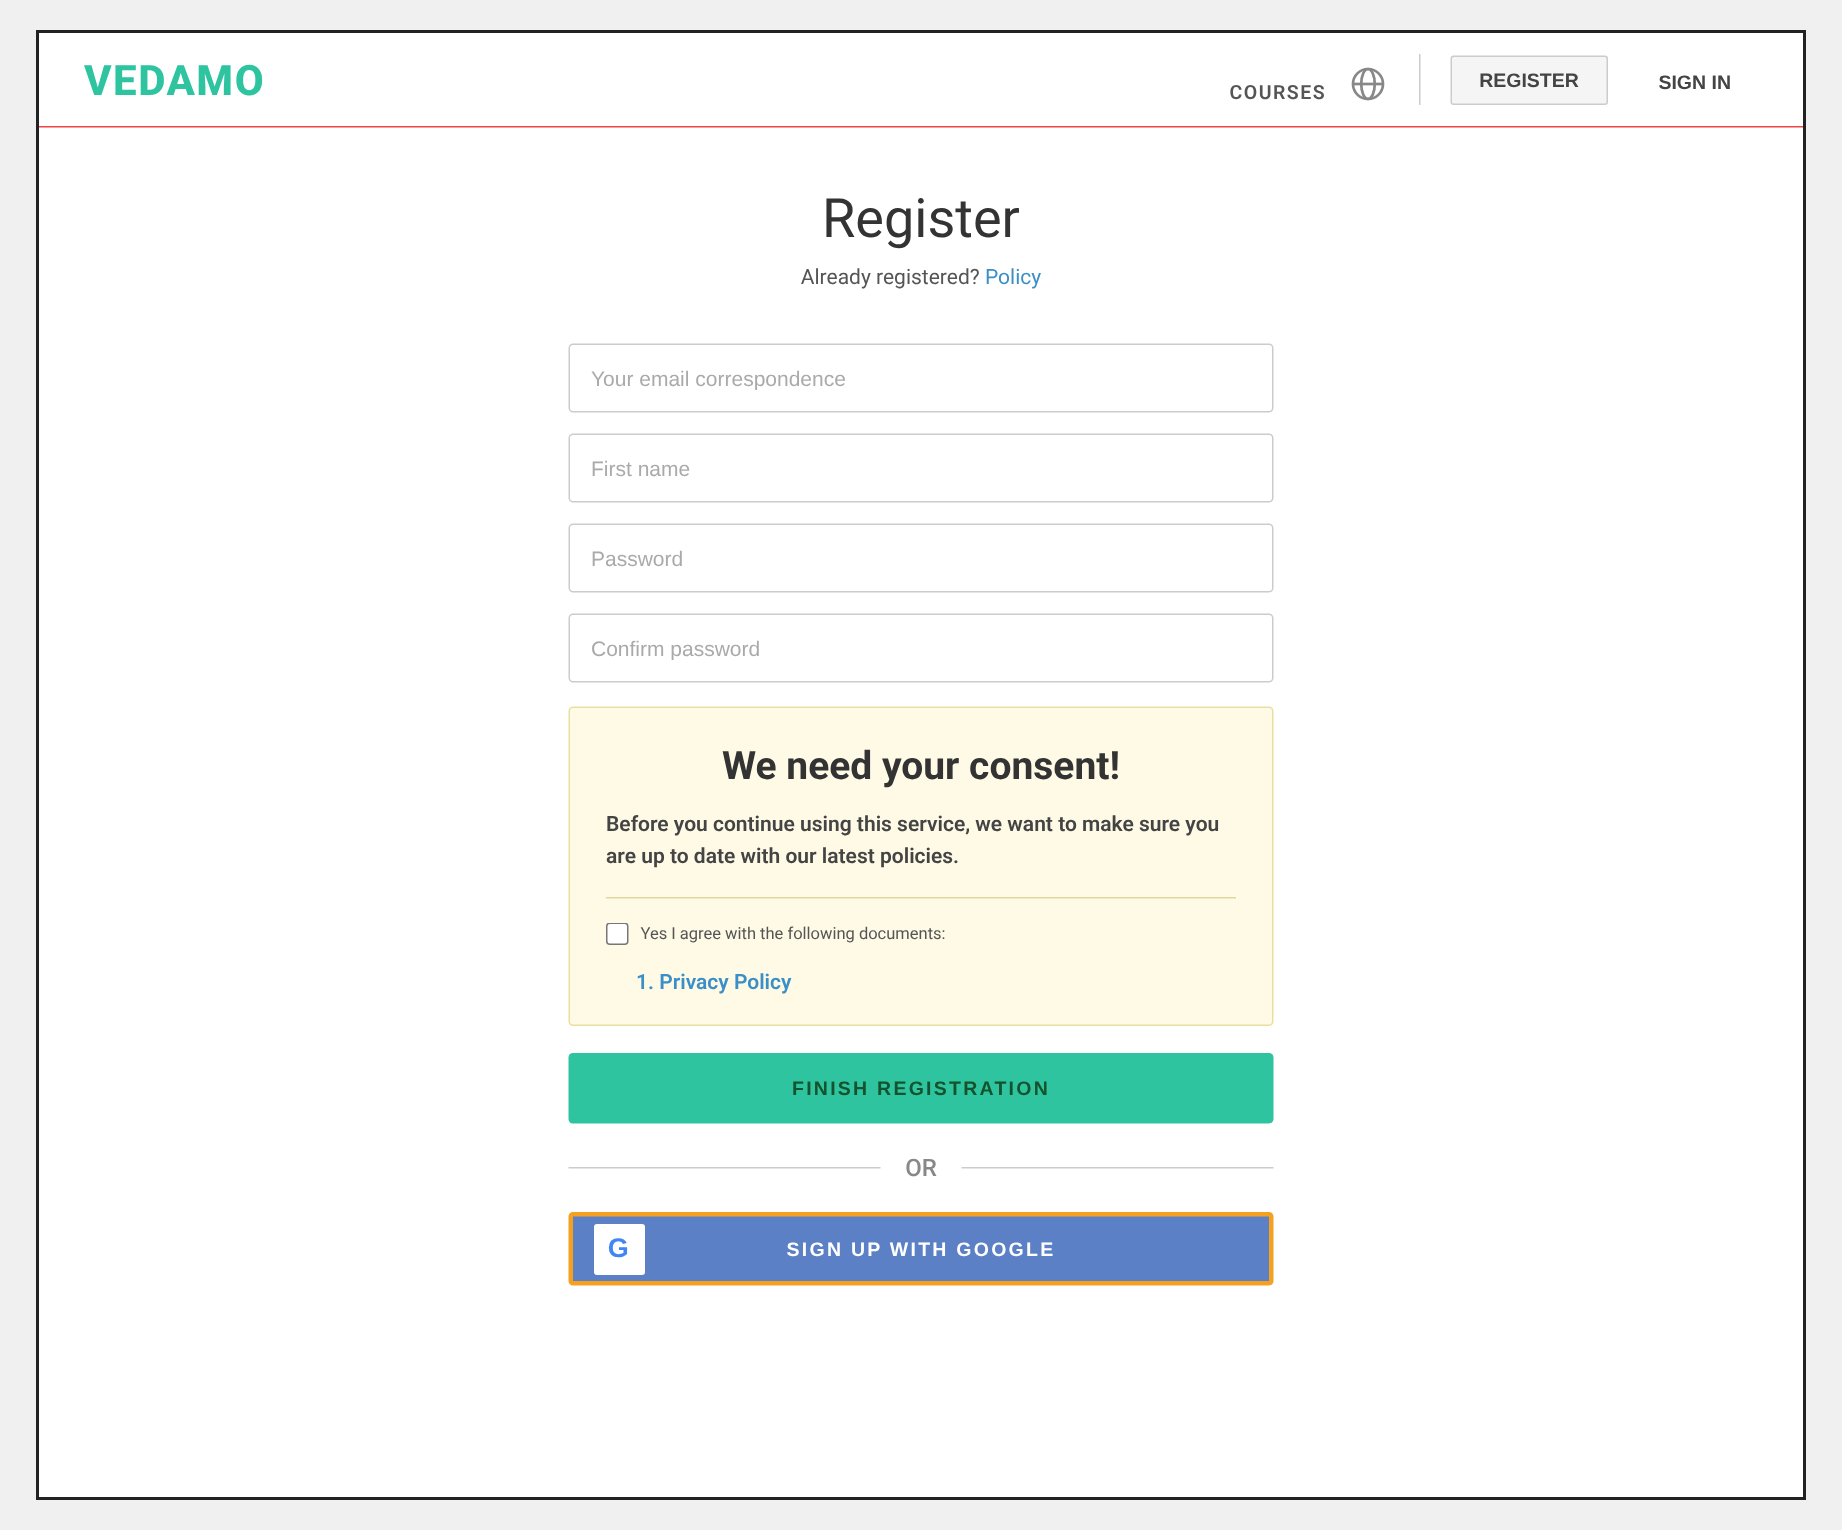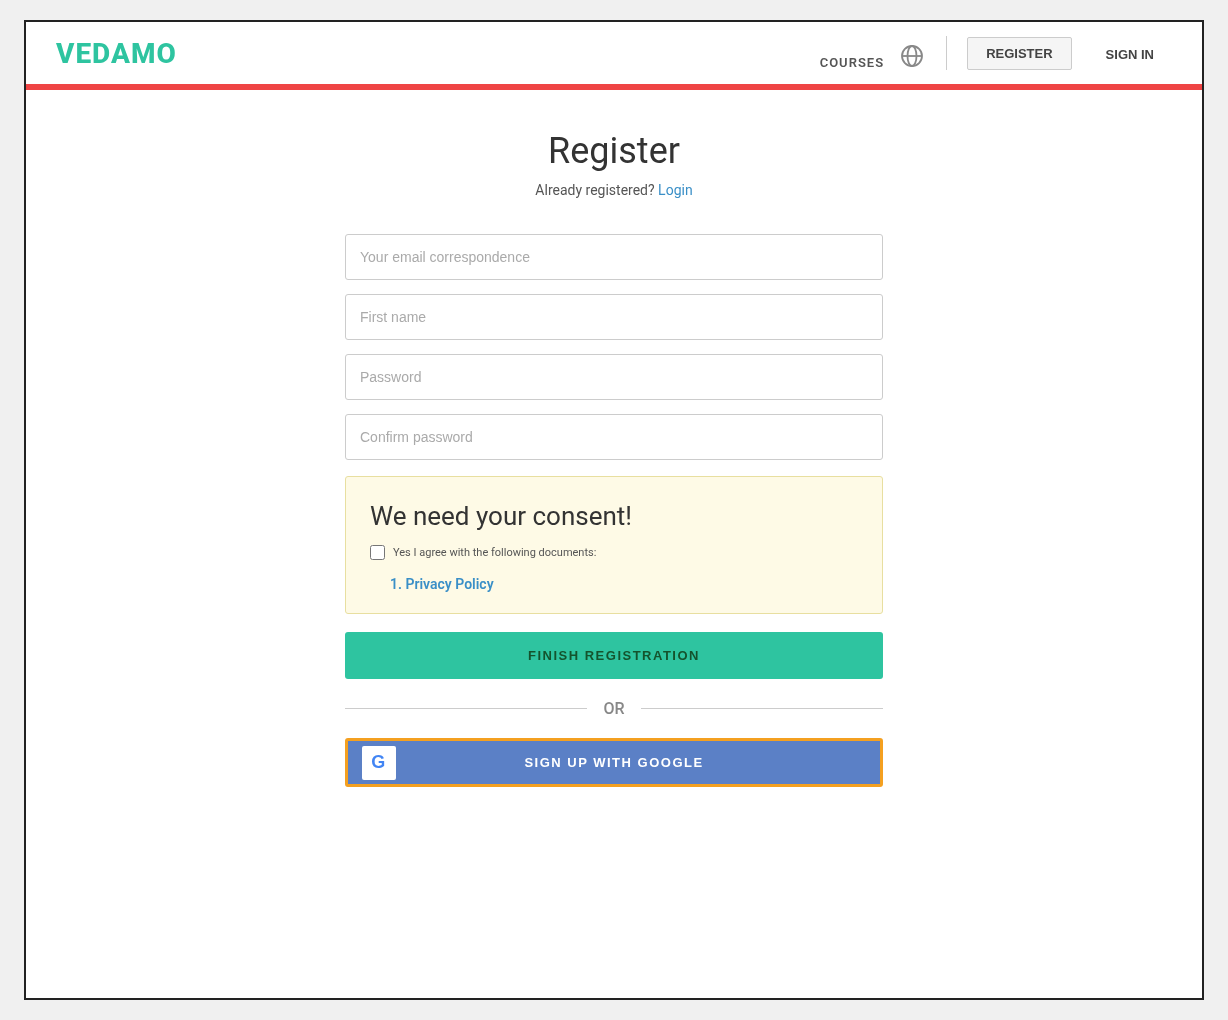--- a/index.html
+++ b/index.html
@@ -19,21 +19,21 @@
       min-height: 980px;
       position: relative;
       display: flex;
       flex-direction: column;
     }
     
     .header {
       display: flex;
       align-items: center;
       padding: 14px 30px;
-      border-bottom: 6px solid #ef4444;
+      border-bottom: 1px solid #ef4444;
       gap: 20px;
     }
     .logo {
       font-size: 28px;
       font-weight: 800;
       color: #2ec4a0;
       letter-spacing: 1px;
       margin-right: auto;
     }
     .nav-courses {
@@ -93,21 +93,21 @@
       font-size: 14px;
       color: #555;
       margin-bottom: 36px;
     }
     .already-registered a {
       color: #3a8fc7;
       text-decoration: none;
       cursor: pointer;
     }
     .form-container {
-      width: 538px;
+      width: 470px;
       display: flex;
       flex-direction: column;
       gap: 14px;
     }
     .form-row {
       display: flex;
       gap: 14px;
     }
     .form-input {
       width: 100%;
@@ -128,23 +128,24 @@
     
     .consent-box {
       background: #fefae6;
       border: 1px solid #e8dfa0;
       border-radius: 3px;
       padding: 24px 24px 20px;
       margin-top: 2px;
     }
     .consent-title {
       font-size: 26px;
-      font-weight: 400;
+      font-weight: 700;
       color: #333;
       margin-bottom: 14px;
+      text-align: center;
     }
     .consent-description {
       font-size: 14px;
       font-weight: 600;
       color: #444;
       line-height: 1.5;
       margin-bottom: 16px;
       padding-bottom: 16px;
       border-bottom: 1px solid #e0d8a0;
     }
@@ -267,37 +268,38 @@
       <div class="nav-divider"></div>
       <button class="btn-register">REGISTER</button>
       <button class="btn-signin">SIGN IN</button>
     </nav>
   </header>
 
   <main class="main">
     <h1 class="page-title">Register</h1>
     <p class="already-registered">
       <span>Already registered?</span>
-      <a>Login</a>
+      <a>Policy</a>
     </p>
 
     <div class="form-container">
 
       <input class="form-input" type="email" placeholder="Your email correspondence" style="">
 
       <div class="form-row">
         <input class="form-input half" type="text" placeholder="First name" style="">
       </div>
 
       <input class="form-input" type="password" placeholder="Password" style="">
 
       <input class="form-input" type="password" placeholder="Confirm password" style="">
 
       <div class="consent-box">
         <div class="consent-title">We need your consent!</div>
+        <div class="consent-description">Before you continue using this service, we want to make sure you are up to date with our latest policies.</div>
         <div class="consent-checkbox-row">
           <input class="consent-checkbox" type="checkbox" style="">
           <span class="consent-agree-text">Yes I agree with the following documents:</span>
         </div>
         <div class="consent-policy">
           <a>1. Privacy Policy</a>
         </div>
       </div>
 
       <button class="btn-finish">FINISH REGISTRATION</button>

